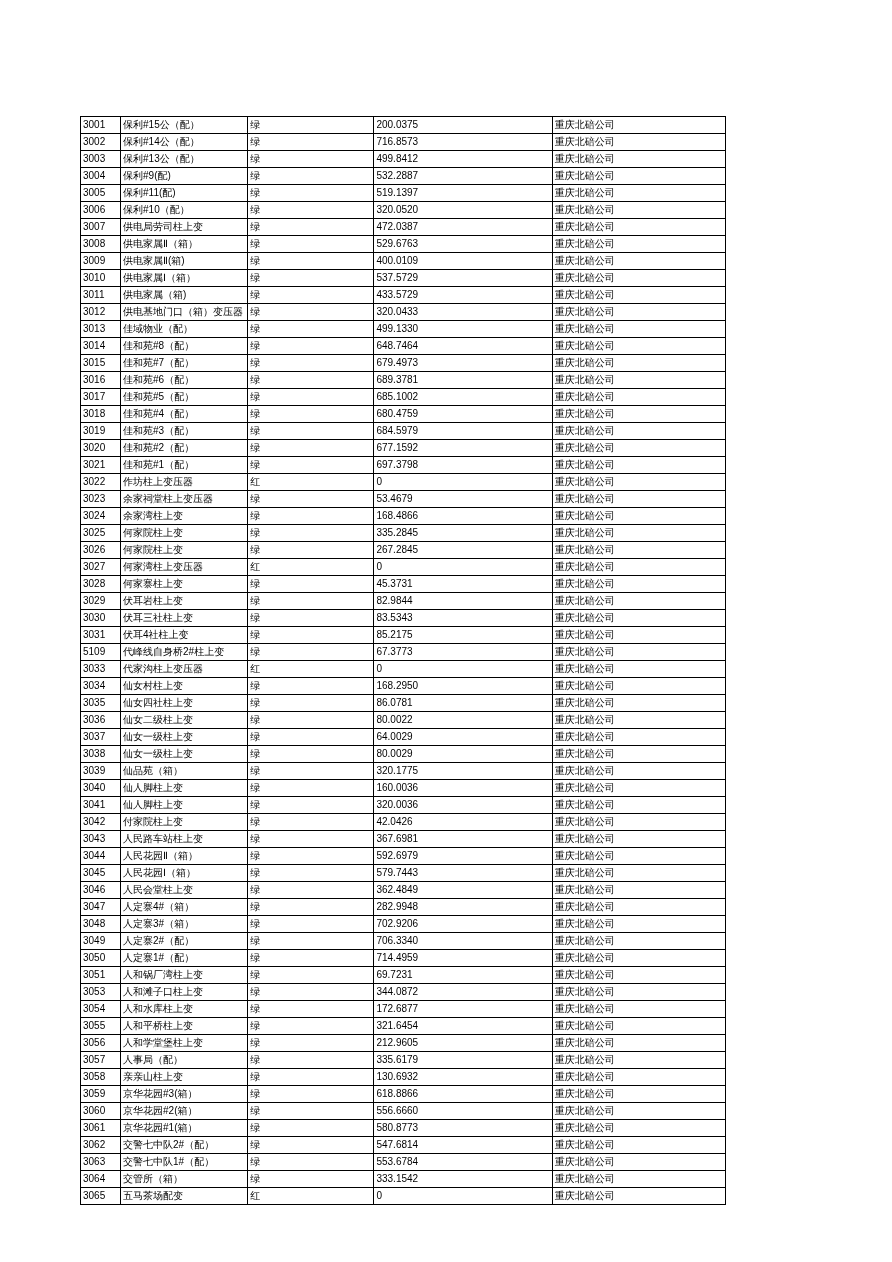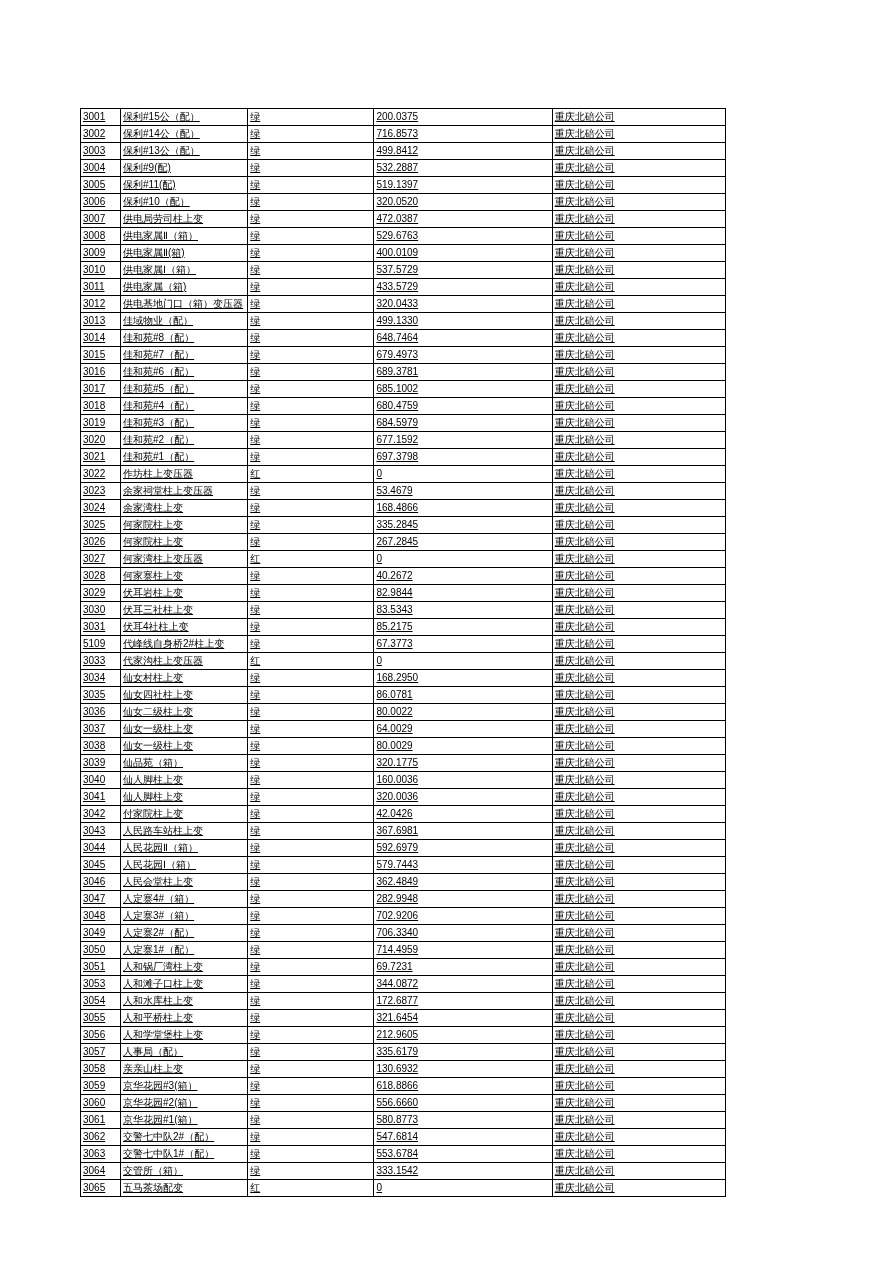--- a/index.html
+++ b/index.html
@@ -16,23 +16,22 @@
   .page {
     position: relative;
     width: 892px;
     height: 1262px;
     background: #ffffff;
     box-sizing: border-box;
   }
   .sheet {
     position: absolute;
     left: 80px;
-    top: 108px;
+    top: 116px;
     width: 726px;
-    text-decoration: underline;
   }
   table.grid {
     border-collapse: collapse;
     table-layout: fixed;
     width: 646px;
     border: 1px solid #000000;
   }
   table.grid td {
     border: 1px solid #000000;
     height: 16px;
@@ -258,21 +257,21 @@
             <td class="id">3027</td>
             <td class="name">何家湾柱上变压器</td>
             <td class="state red">红</td>
             <td class="value">0</td>
             <td class="org">重庆北碚公司</td>
           </tr>
           <tr>
             <td class="id">3028</td>
             <td class="name">何家寨柱上变</td>
             <td class="state green">绿</td>
-            <td class="value">40.2672</td>
+            <td class="value">45.3731</td>
             <td class="org">重庆北碚公司</td>
           </tr>
           <tr>
             <td class="id">3029</td>
             <td class="name">伏耳岩柱上变</td>
             <td class="state green">绿</td>
             <td class="value">82.9844</td>
             <td class="org">重庆北碚公司</td>
           </tr>
           <tr>

